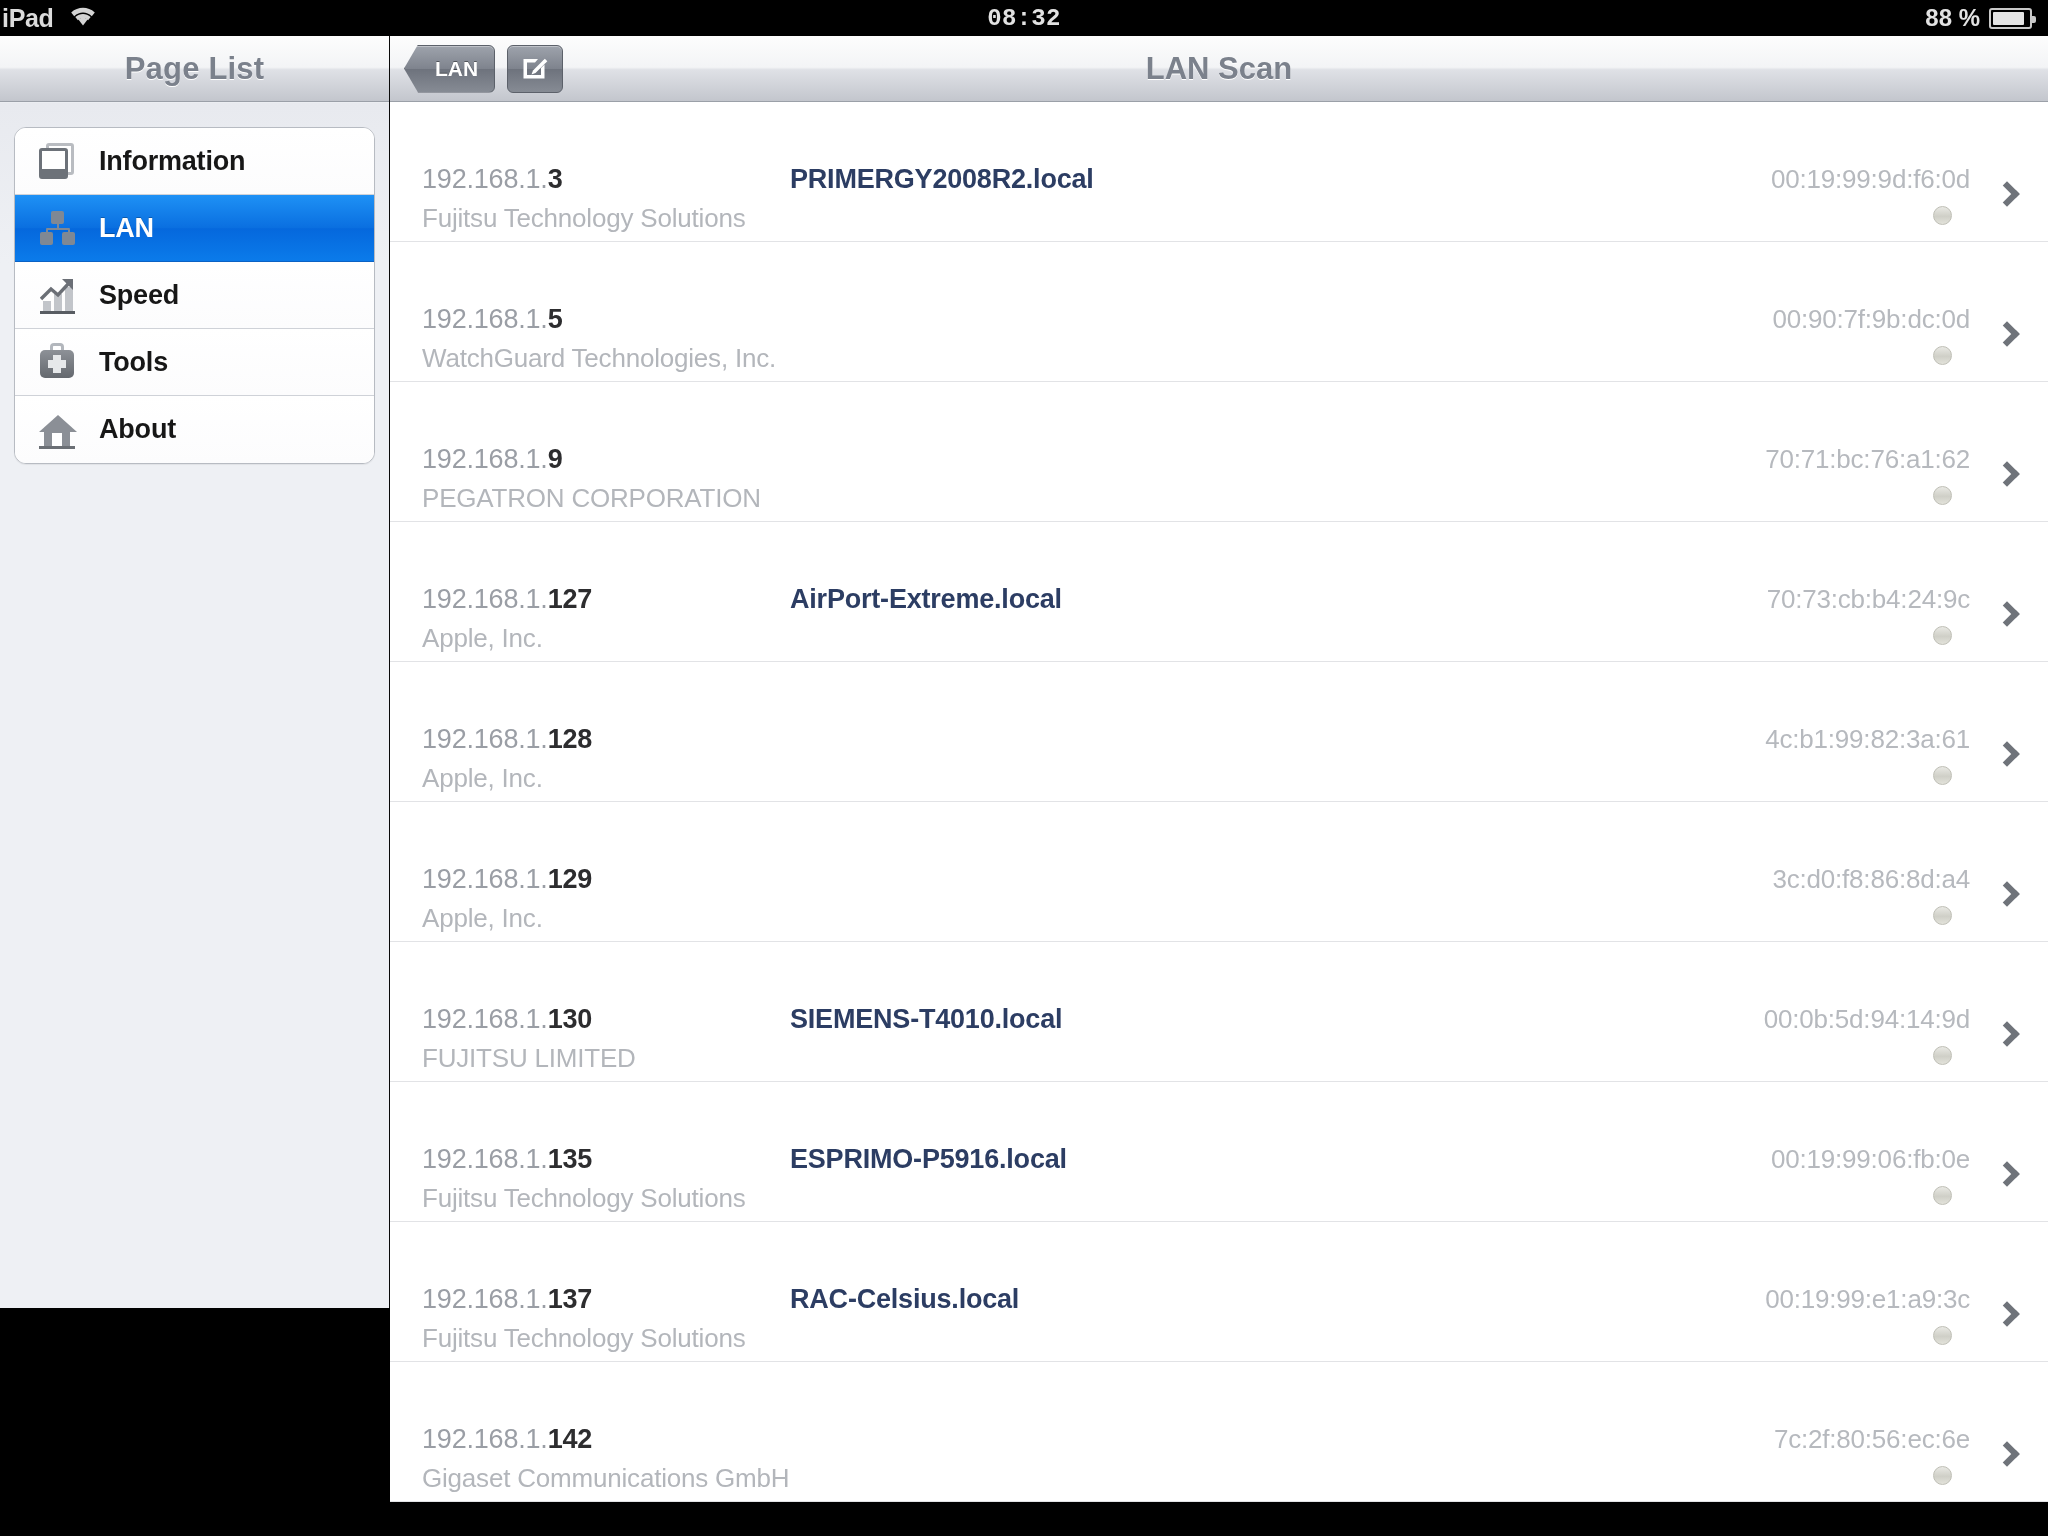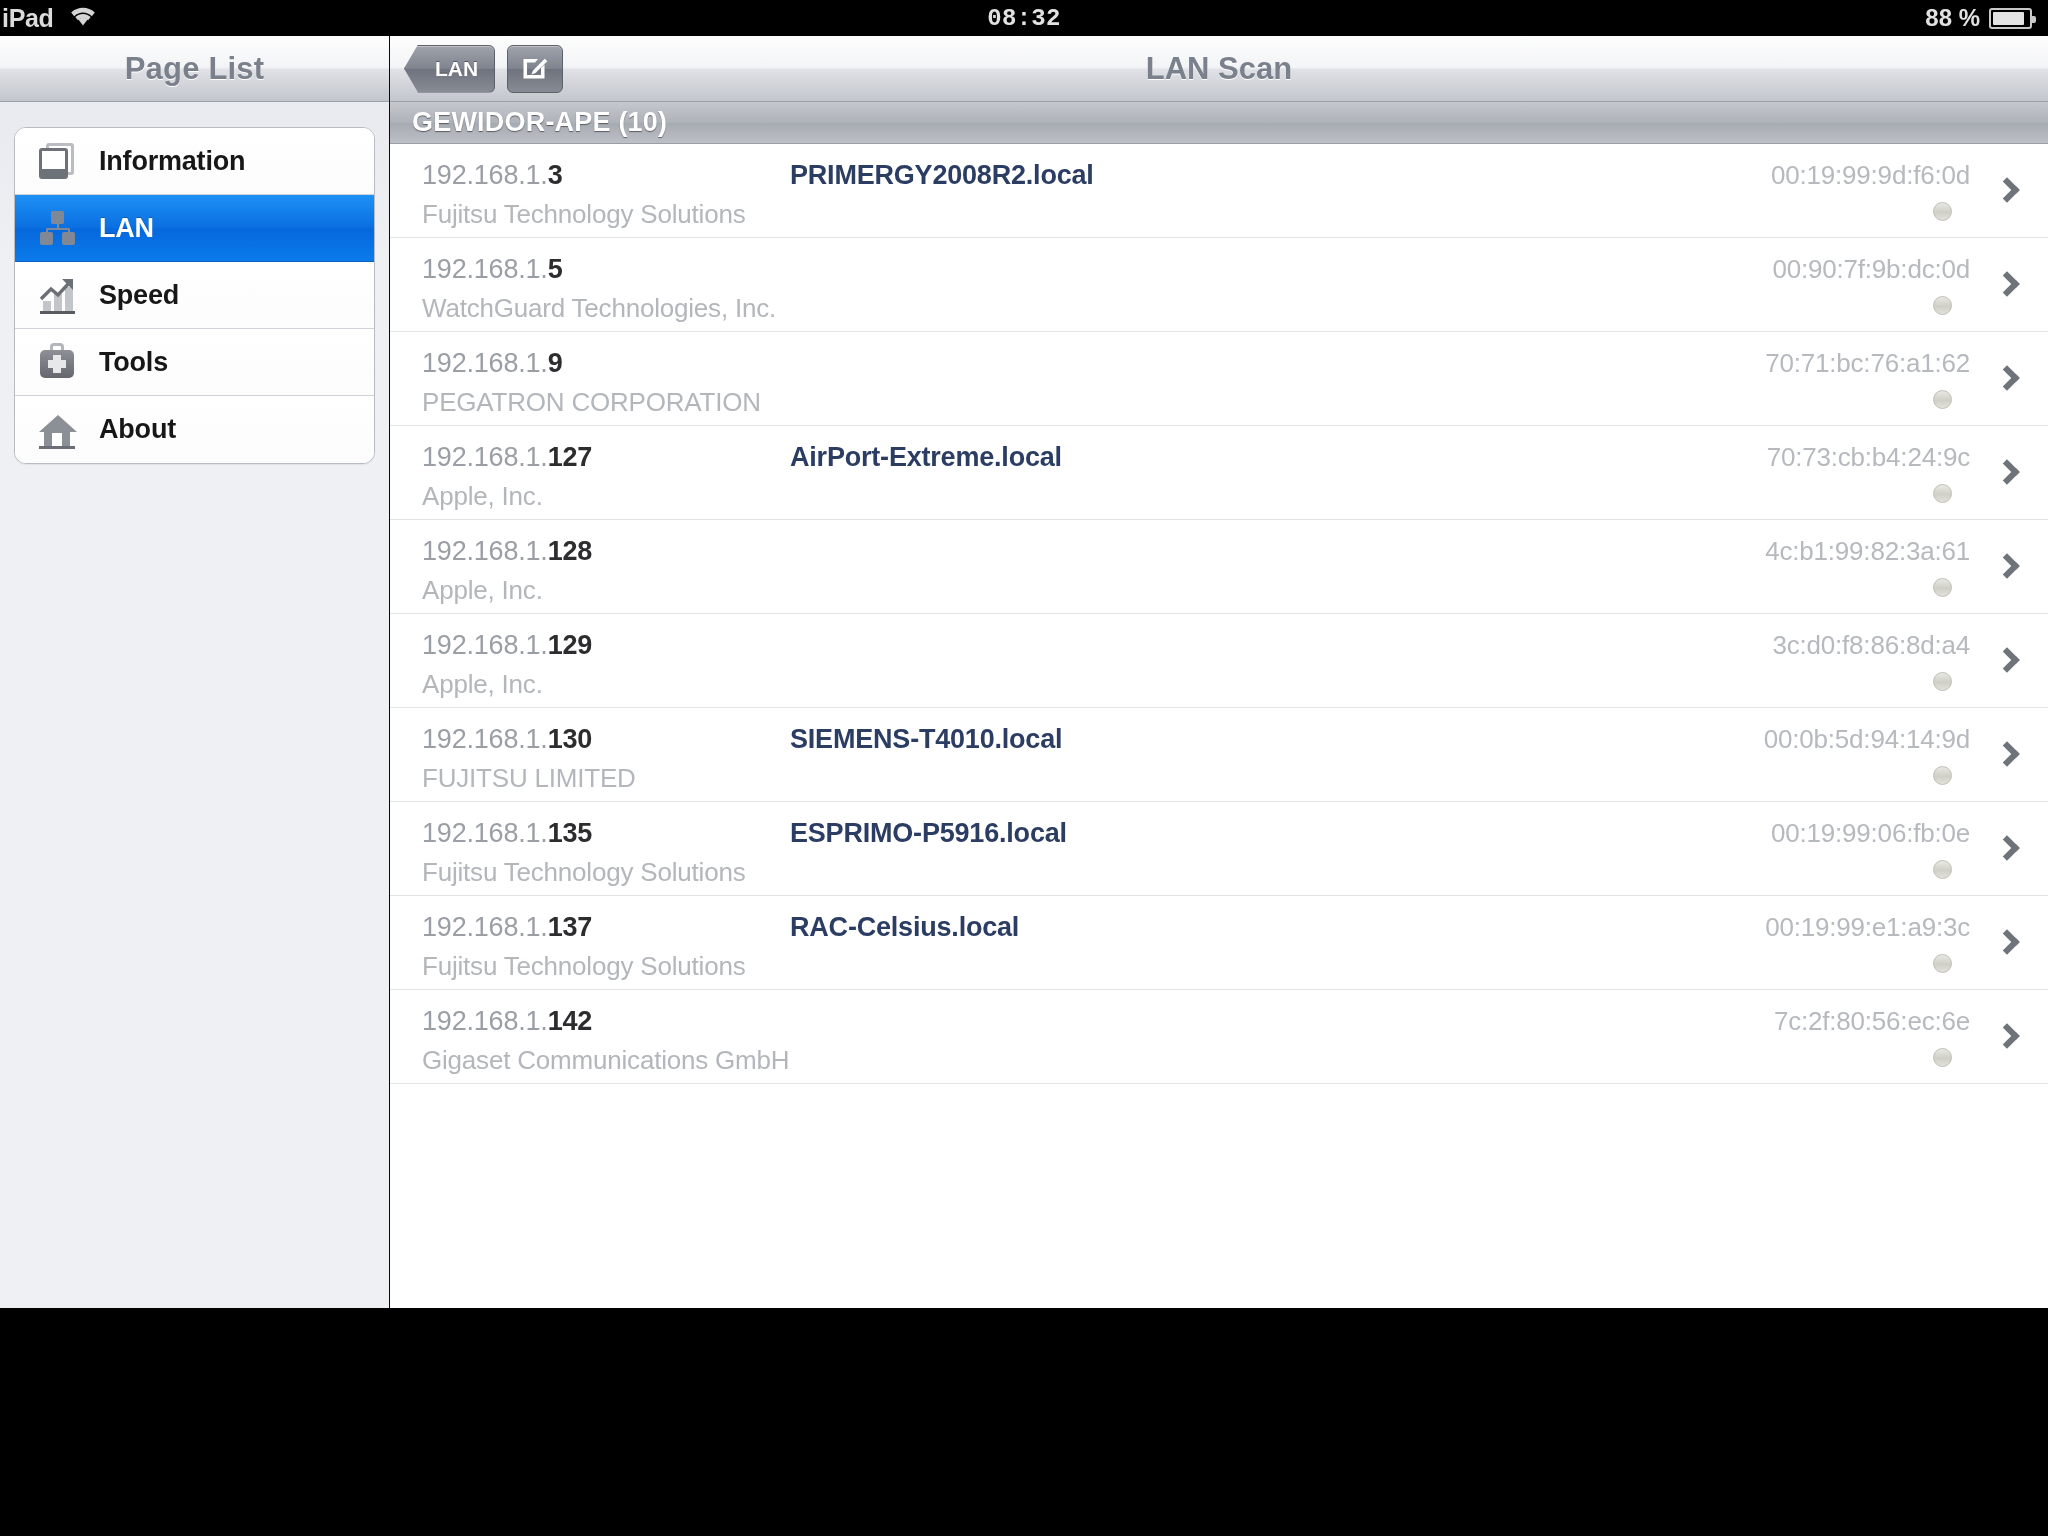--- a/index.html
+++ b/index.html
@@ -200,20 +200,21 @@
     font-size: 27px; font-weight: bold; color: #ffffff;
     text-shadow: 0 1px 1px rgba(60,64,70,0.75);
     letter-spacing: 0.2px;
   }
 
   .host-list { width: 100%; background: #fff; }
   .host-row {
     height: 94px; position: relative;
     border-bottom: 1px solid #e2e3e6;
     background: #fff;
+    margin-top: 46px;
   }
   .row-ip {
     position: absolute; left: 32px; top: 16px;
     font-size: 27px; color: #9a9ea5; letter-spacing: -0.2px;
   }
   .row-ip b { color: #2d2d2f; font-weight: bold; }
   .row-vendor {
     position: absolute; left: 32px; top: 55px;
     font-size: 26px; color: #b3b6bb; letter-spacing: -0.2px;
   }
@@ -344,23 +345,20 @@
               <path d="M3.5 7 L18 7 L15 10.5 L7 10.5 L7 23 L21 23 L21 16 L24.5 12.5 L24.5 26.5 L3.5 26.5 Z" fill="#ffffff"></path>
               <path d="M13 18.5 L11.5 22.5 L15.5 21 L26 10.5 L23.5 8 Z" fill="#ffffff"></path>
               <path d="M24.8 6.7 L27.3 9.2 L25.6 10.9 L23.1 8.4 Z" fill="#ffffff"></path>
             </svg>
           </span>
         </div>
       </div>
       <div class="nav-title">LAN Scan</div>
     </div>
 
-    <div class="section-header">
-      <span class="section-header-label">GEWIDOR-APE (10)</span>
-    </div>
 
     <div class="host-list">
 
       <div class="host-row">
         <div class="row-ip"><span>192.168.1.</span><b>3</b></div>
         <div class="row-host">PRIMERGY2008R2.local</div>
         <div class="row-mac">00:19:99:9d:f6:0d</div>
         <div class="row-vendor">Fujitsu Technology Solutions</div>
         <div class="row-dot"></div>
         <div class="row-chevron">

